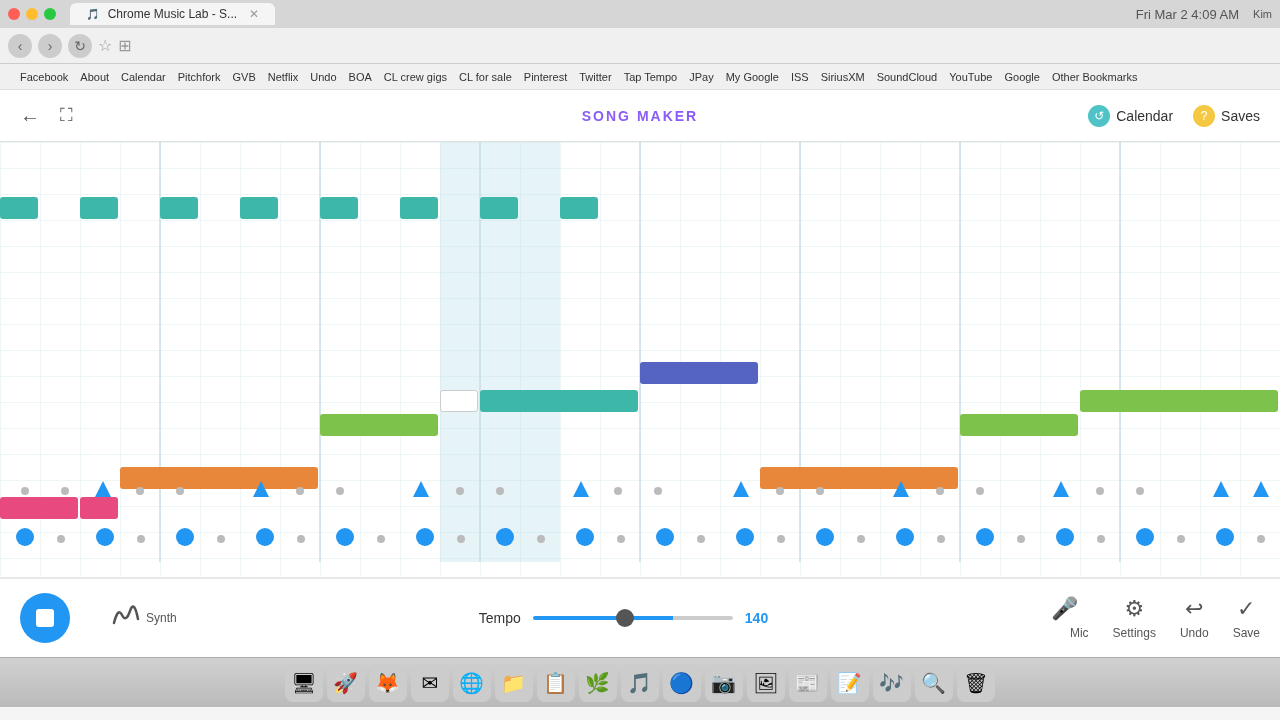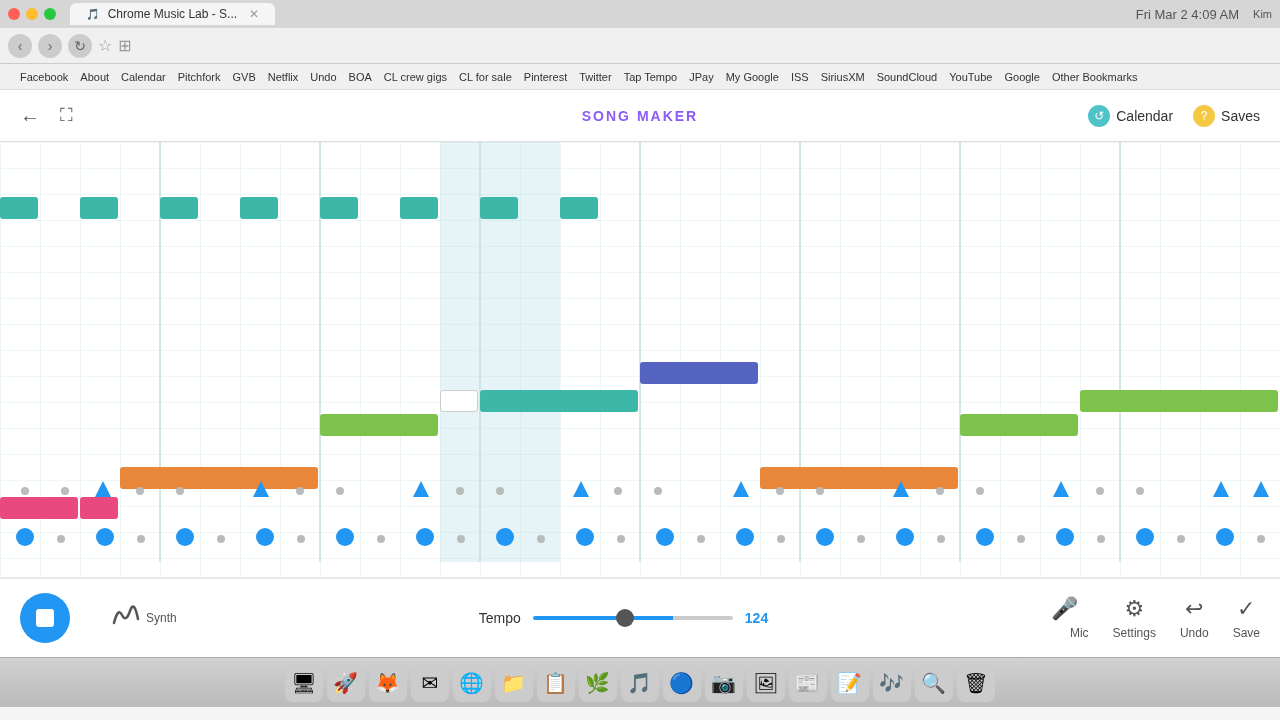--- a/index.html
+++ b/index.html
@@ -378,21 +378,21 @@
           <path d="M4 20 Q8 4 12 12 Q16 20 20 8 Q24 -4 28 16" fill="none" stroke="#555" stroke-width="2.5" stroke-linecap="round"></path>
         </svg>
       </div>
       <span style="font-size:12px;color:#555;">Synth</span>
     </button>
 
 
     <div class="tempo-section">
       <span style="font-size:14px;color:#333;">Tempo</span>
       <input type="range" class="tempo-slider" min="60" max="200" value="124" style="">
-      <span style="font-size:14px;color:#2196F3;font-weight:bold;width:35px;">124</span>
+      <span style="font-size:14px;color:#2196F3;font-weight:bold;width:35px;">140</span>
     </div>
 
     <div class="toolbar-actions">
       <button class="action-btn">
         <span style="font-size:22px;color:#555;">🎤</span>
         <span style="font-size:12px;color:#555;padding-left:28px;">Mic</span>
       </button>
       <button class="action-btn">
         <span style="font-size:22px;color:#555;">⚙</span>
         <span style="font-size:12px;color:#555;">Settings</span>

